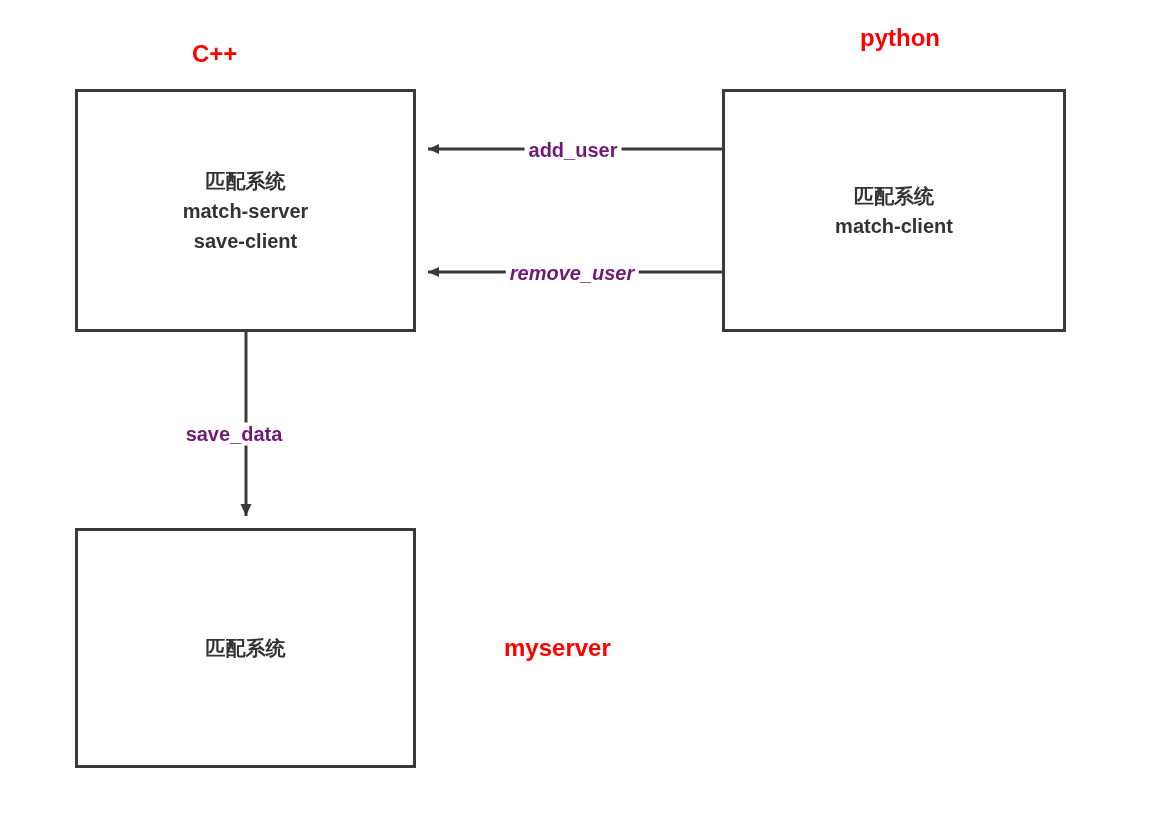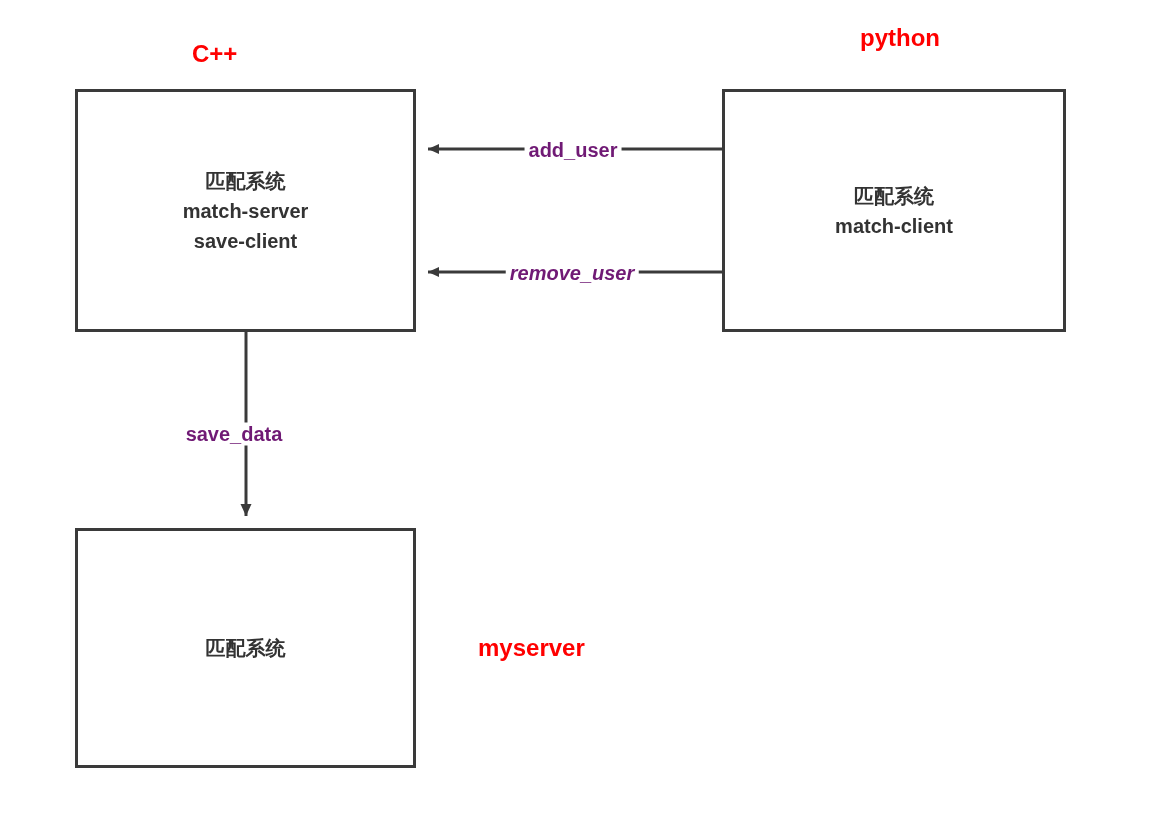--- a/index.html
+++ b/index.html
@@ -86,21 +86,21 @@
 
     <g>
       <line x1="246" y1="332" x2="246" y2="516" stroke="#3a3a3a" stroke-width="3" marker-end="url(#arrow-down)"></line>
     </g>
   </svg>
 
   <div class="tag" style="left:192px; top:40px;">C++</div>
 
   <div class="tag" style="left:860px; top:24px;">python</div>
 
-  <div class="tag" style="left:478px; top:634px;">myserver</div>
+  <div class="tag" style="left:504px; top:634px;">myserver</div>
 
   <div class="node" style="left:75px; top:89px; width:341px; height:243px;">
     <div class="node-text">匹配系统
 match-server
 save-client</div>
   </div>
 
   <div class="node" style="left:722px; top:89px; width:344px; height:243px;">
     <div class="node-text">匹配系统
 match-client</div>

